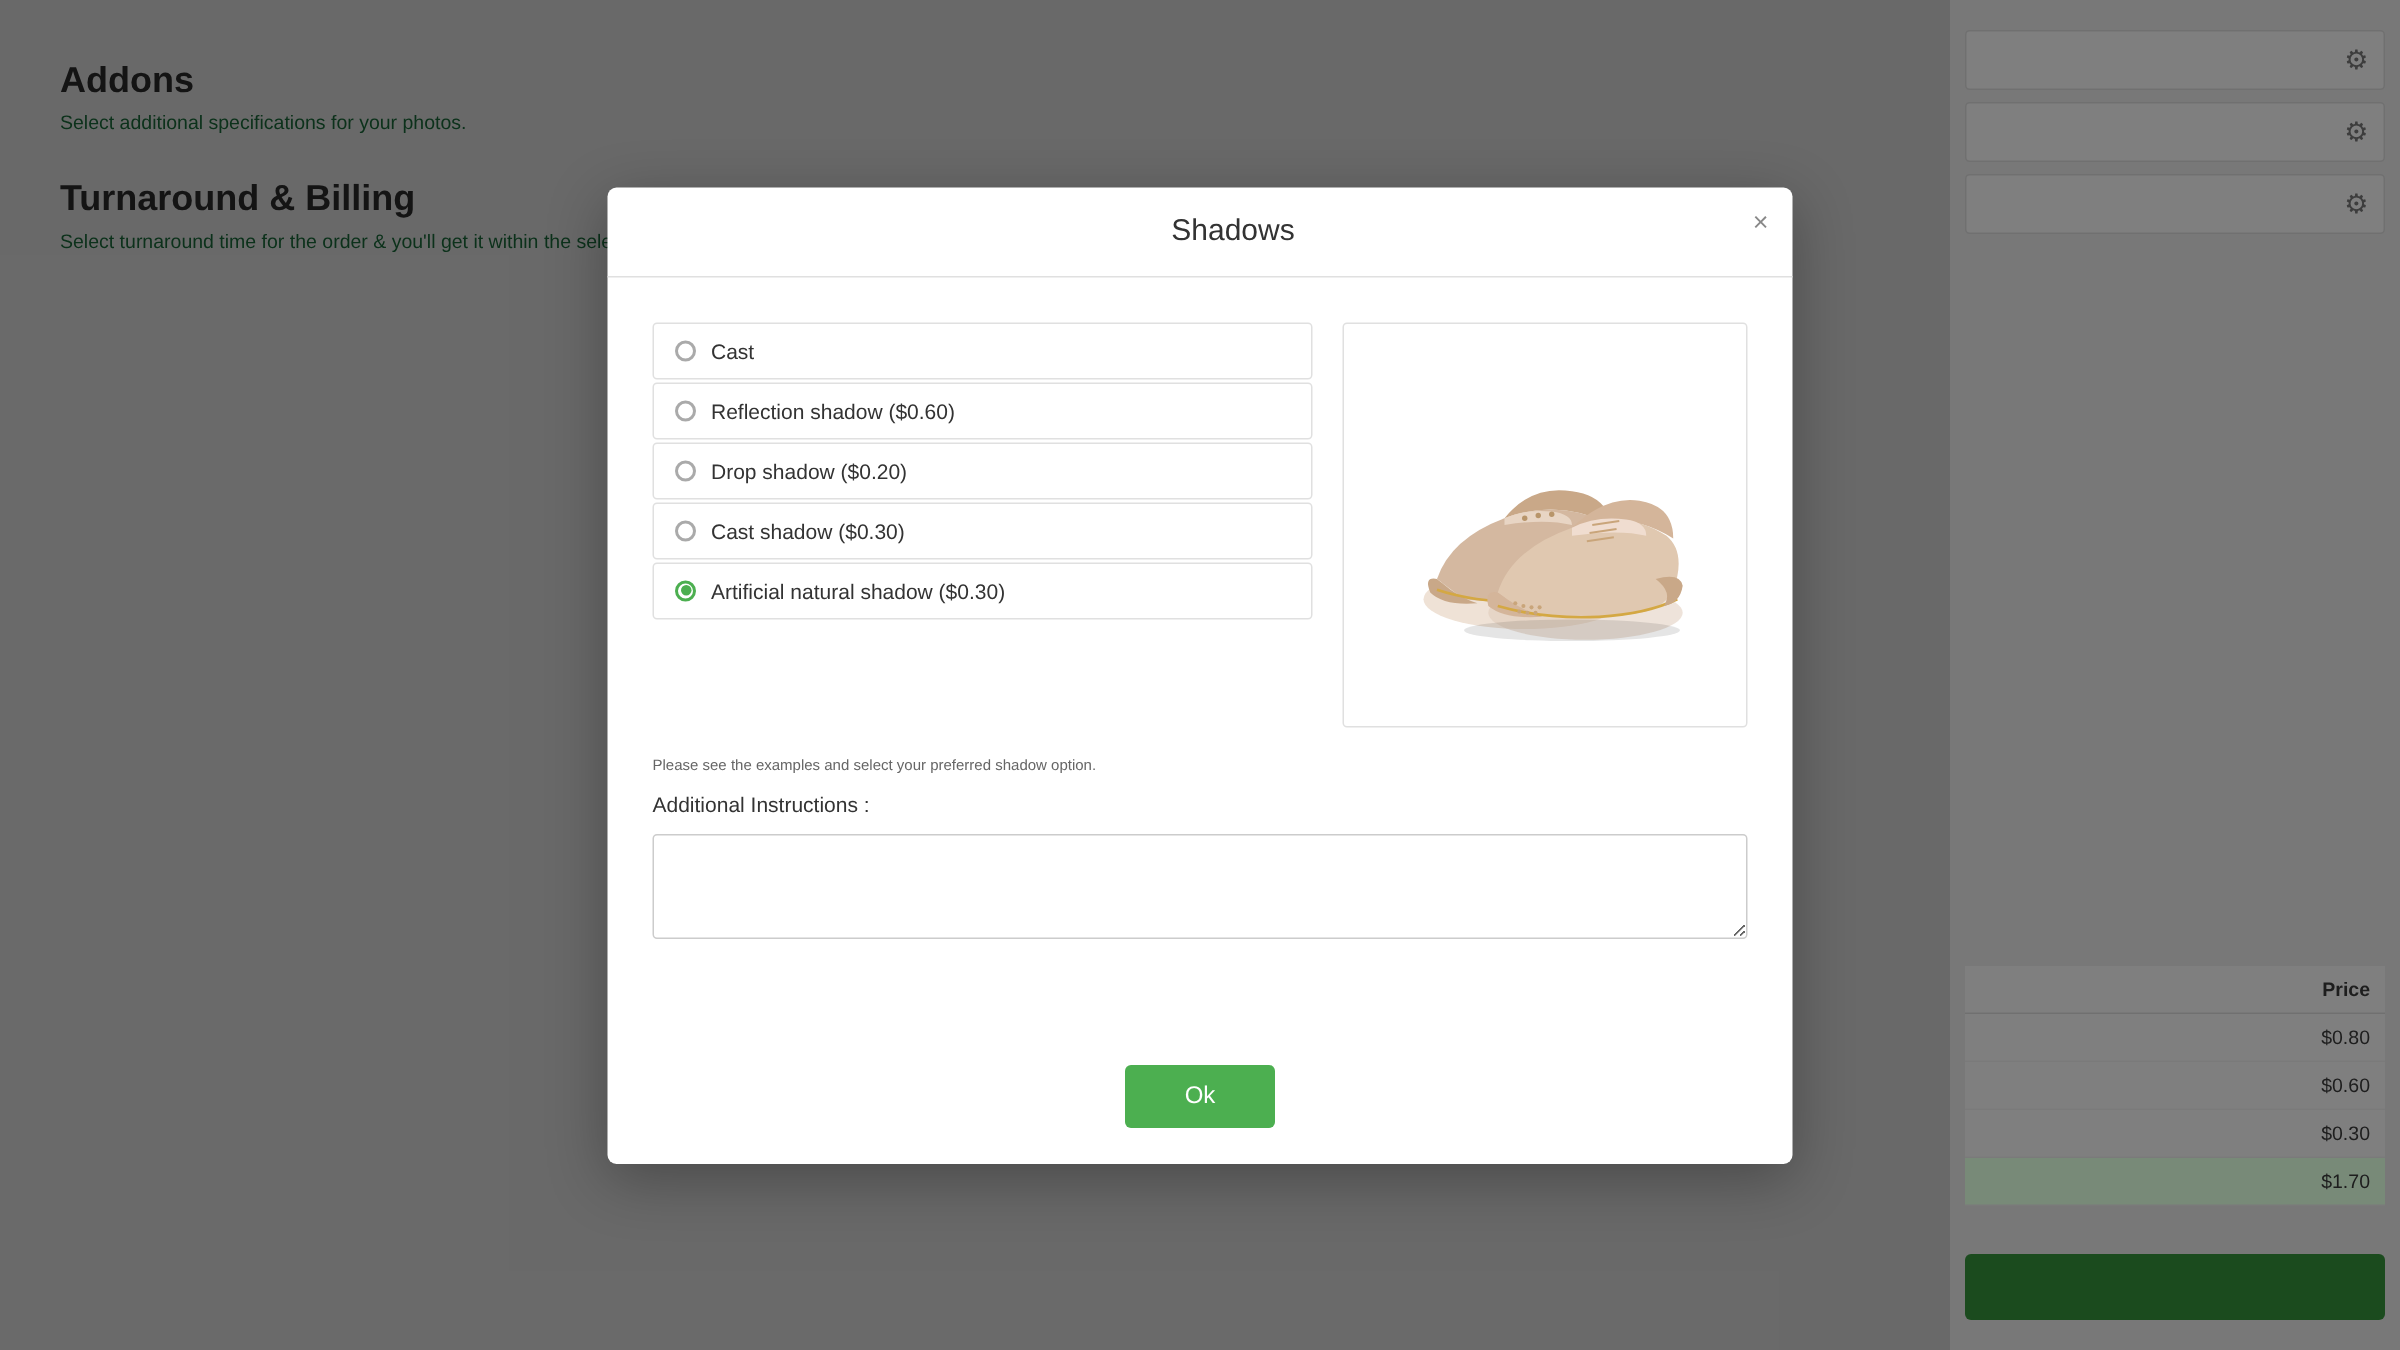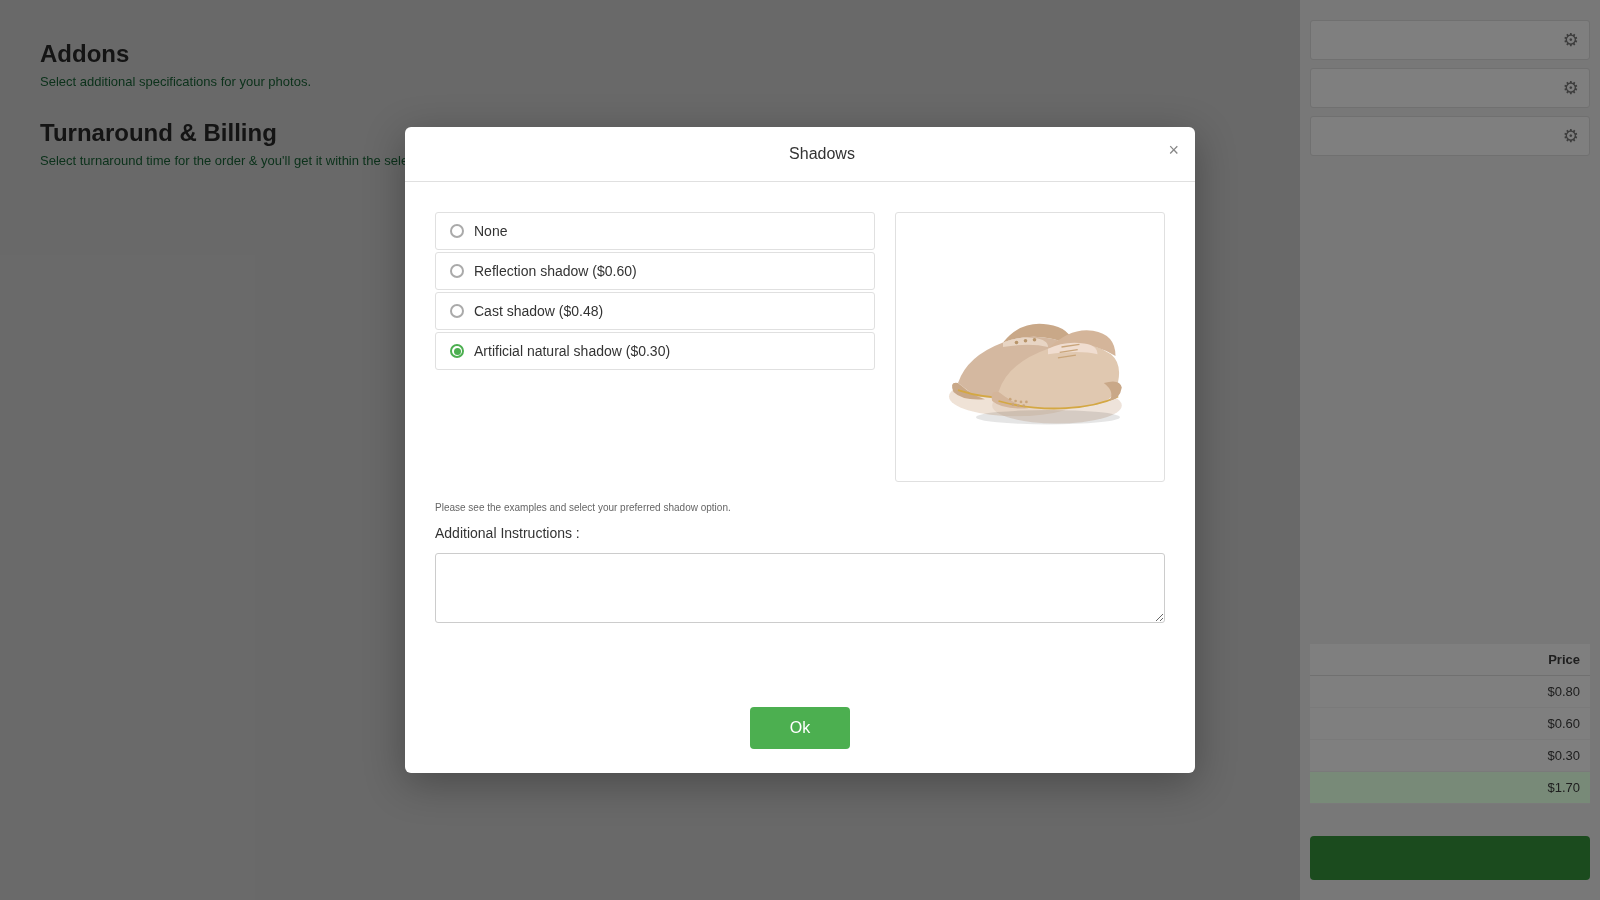--- a/index.html
+++ b/index.html
@@ -121,21 +121,21 @@
 
     .modal-header {
       padding: 18px 24px;
       border-bottom: 1px solid #e0e0e0;
       display: flex;
       align-items: center;
       justify-content: center;
       position: relative;
     }
     .modal-title {
-      font-size: 16px;
+      font-size: 20px;
       font-weight: normal;
       color: #333;
       margin-left: 44px;
     }
     .modal-close {
       position: absolute;
       right: 16px;
       top: 14px;
       background: none;
       border: none;
@@ -311,32 +311,36 @@
       <button class="modal-close">×</button>
     </div>
 
     <div class="modal-body">
       <div class="modal-content-row">
 
         <div class="radio-options">
 
           <div class="radio-option">
             <div class="radio-circle"></div>
-            <span>None</span>
+            <span>Cast</span>
           </div>
 
           <div class="radio-option">
             <div class="radio-circle"></div>
             <span>Reflection shadow ($0.60)</span>
           </div>
 
-
           <div class="radio-option">
             <div class="radio-circle"></div>
-            <span>Cast shadow ($0.48)</span>
+            <span>Drop shadow ($0.20)</span>
+          </div>
+
+          <div class="radio-option">
+            <div class="radio-circle"></div>
+            <span>Cast shadow ($0.30)</span>
           </div>
 
           <div class="radio-option">
             <div class="radio-circle checked"></div>
             <span>Artificial natural shadow ($0.30)</span>
           </div>
         </div>
 
         <div class="image-preview">
 

